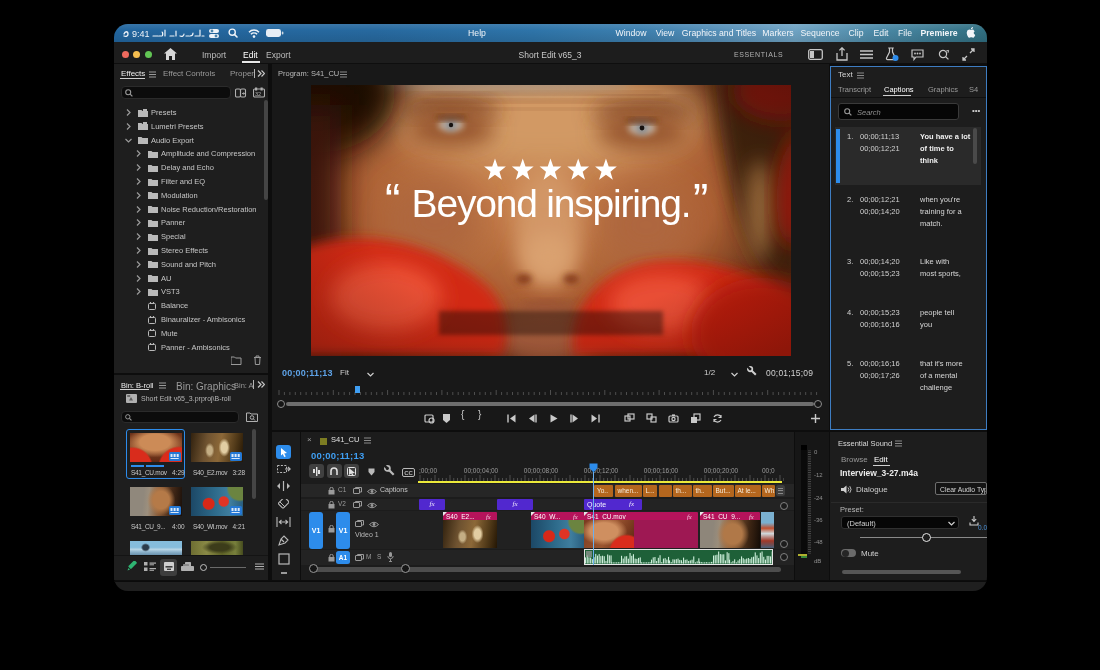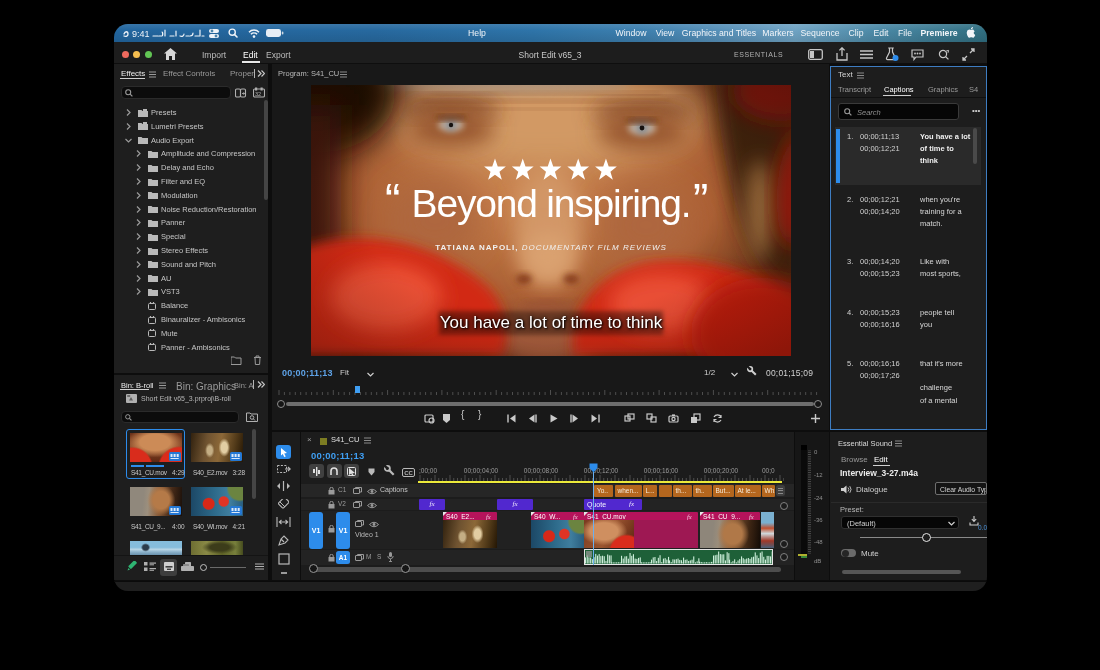--- a/index.html
+++ b/index.html
@@ -515,23 +515,21 @@
       <svg class="ic" style="left:172px;top:73px" width="146" height="22" viewBox="0 0 140 21">
         <polygon points="10,0 12.4,6.9 19.5,7 13.9,11.4 16,18.4 10,14.2 4,18.4 6.1,11.4 0.5,7 7.6,6.9" fill="#fff" transform="translate(0.5,0.5) scale(1.1)"></polygon>
         <polygon points="10,0 12.4,6.9 19.5,7 13.9,11.4 16,18.4 10,14.2 4,18.4 6.1,11.4 0.5,7 7.6,6.9" fill="#fff" transform="translate(27.1,0.5) scale(1.1)"></polygon>
         <polygon points="10,0 12.4,6.9 19.5,7 13.9,11.4 16,18.4 10,14.2 4,18.4 6.1,11.4 0.5,7 7.6,6.9" fill="#fff" transform="translate(53.7,0.5) scale(1.1)"></polygon>
         <polygon points="10,0 12.4,6.9 19.5,7 13.9,11.4 16,18.4 10,14.2 4,18.4 6.1,11.4 0.5,7 7.6,6.9" fill="#fff" transform="translate(80.30000000000001,0.5) scale(1.1)"></polygon>
         <polygon points="10,0 12.4,6.9 19.5,7 13.9,11.4 16,18.4 10,14.2 4,18.4 6.1,11.4 0.5,7 7.6,6.9" fill="#fff" transform="translate(106.9,0.5) scale(1.1)"></polygon>
       </svg>
       <div class="t" style="left:0;top:97px;width:480px;text-align:center;font-size:39px;color:#fff;letter-spacing:-1.2px">Beyond inspiring.</div>
       <div class="t" style="left:74px;top:88px;font-size:46px;color:#fff;letter-spacing:-2px">“</div>
       <div class="t" style="left:382px;top:88px;font-size:46px;color:#fff;letter-spacing:-2px">”</div>
-      <div class="t" style="left:0;top:158px;width:480px;text-align:center;font-size:8px;color:#f0f0f0;letter-spacing:1px"><span style="font-weight:bold">TATIANA NAPOLI, </span><i>DOCUMENTARY FILM REVIEWS</i></div>
       <div class="a" style="left:128px;top:226px;width:224px;height:24px;background:rgba(22,9,4,0.42);filter:blur(2px)"></div>
-      <div class="t" style="left:0;top:228px;width:480px;text-align:center;font-size:17px;color:#fff;text-shadow:0 0 4px rgba(0,0,0,0.9),1px 1px 2px rgba(0,0,0,0.9)">You have a lot of time to think</div>
     </div>
     <div class="t" style="left:168px;top:344px;font-size:9px;color:#5ea3e8;font-weight:bold;letter-spacing:0.2px;">00;00;11;13</div>
     <div class="t" style="left:226px;top:344px;font-size:8px;color:#cfcfcf;">Fit</div>
     <svg class="ic" style="left:253px;top:348px" width="7" height="5" viewBox="0 0 7 5">
       <path d="M0.5,1 L3.5,4 L6.5,1" fill="none" stroke="#cfcfcf" stroke-width="1.2"></path>
     </svg>
     <div class="t" style="left:590px;top:344px;font-size:8px;color:#cfcfcf;">1/2</div>
     <svg class="ic" style="left:617px;top:348px" width="7" height="5" viewBox="0 0 7 5">
       <path d="M0.5,1 L3.5,4 L6.5,1" fill="none" stroke="#cfcfcf" stroke-width="1.2"></path>
     </svg>
@@ -741,21 +739,21 @@
     <div class="t" style="left:806px;top:245px;font-size:7.5px;color:#d8d8d8;">most sports,</div>
     <div class="t" style="left:733px;top:284px;font-size:7.5px;color:#d2d2d2;">4.</div>
     <div class="t" style="left:746px;top:284px;font-size:7.5px;color:#d2d2d2;">00;00;15;23</div>
     <div class="t" style="left:746px;top:296px;font-size:7.5px;color:#d2d2d2;">00;00;16;16</div>
     <div class="t" style="left:806px;top:284px;font-size:7.5px;color:#d8d8d8;">people tell</div>
     <div class="t" style="left:806px;top:296px;font-size:7.5px;color:#d8d8d8;">you</div>
     <div class="t" style="left:733px;top:335px;font-size:7.5px;color:#d2d2d2;">5.</div>
     <div class="t" style="left:746px;top:335px;font-size:7.5px;color:#d2d2d2;">00;00;16;16</div>
     <div class="t" style="left:746px;top:347px;font-size:7.5px;color:#d2d2d2;">00;00;17;26</div>
     <div class="t" style="left:806px;top:335px;font-size:7.5px;color:#d8d8d8;">that it's more</div>
-    <div class="t" style="left:806px;top:347px;font-size:7.5px;color:#d8d8d8;margin-top:25px;">of a mental</div>
+    <div class="t" style="left:806px;top:347px;font-size:7.5px;color:#d8d8d8;">of a mental</div>
     <div class="t" style="left:806px;top:359px;font-size:7.5px;color:#d8d8d8;">challenge</div>
     <div class="a" style="left:859px;top:104px;width:4px;height:36px;background:#4a4a4a;border-radius:2px;"></div>
     <div class="a" style="left:158px;top:408px;width:522px;height:148px;background:#1c1c1c;"></div>
     <div class="a" style="left:186px;top:408px;width:1px;height:148px;background:#0d0d0d;"></div>
     <div class="a" style="left:162px;top:421px;width:15px;height:14px;background:#2d8ceb;border-radius:3px;"></div>
     <svg class="ic" style="left:166px;top:424px" width="8" height="9" viewBox="0 0 8 9">
       <path d="M1,0 L7,5 L4.2,5.4 L5.8,8.4 L4.2,9 L2.8,6 L1,7.4 Z" fill="#fff"></path>
     </svg>
     <svg class="ic" style="left:163px;top:440px" width="14" height="10" viewBox="0 0 14 10">
       <rect x="0.5" y="1.5" width="9" height="7" fill="none" stroke="#b9b9b9" stroke-width="1" stroke-dasharray="2 1.4"></rect>

